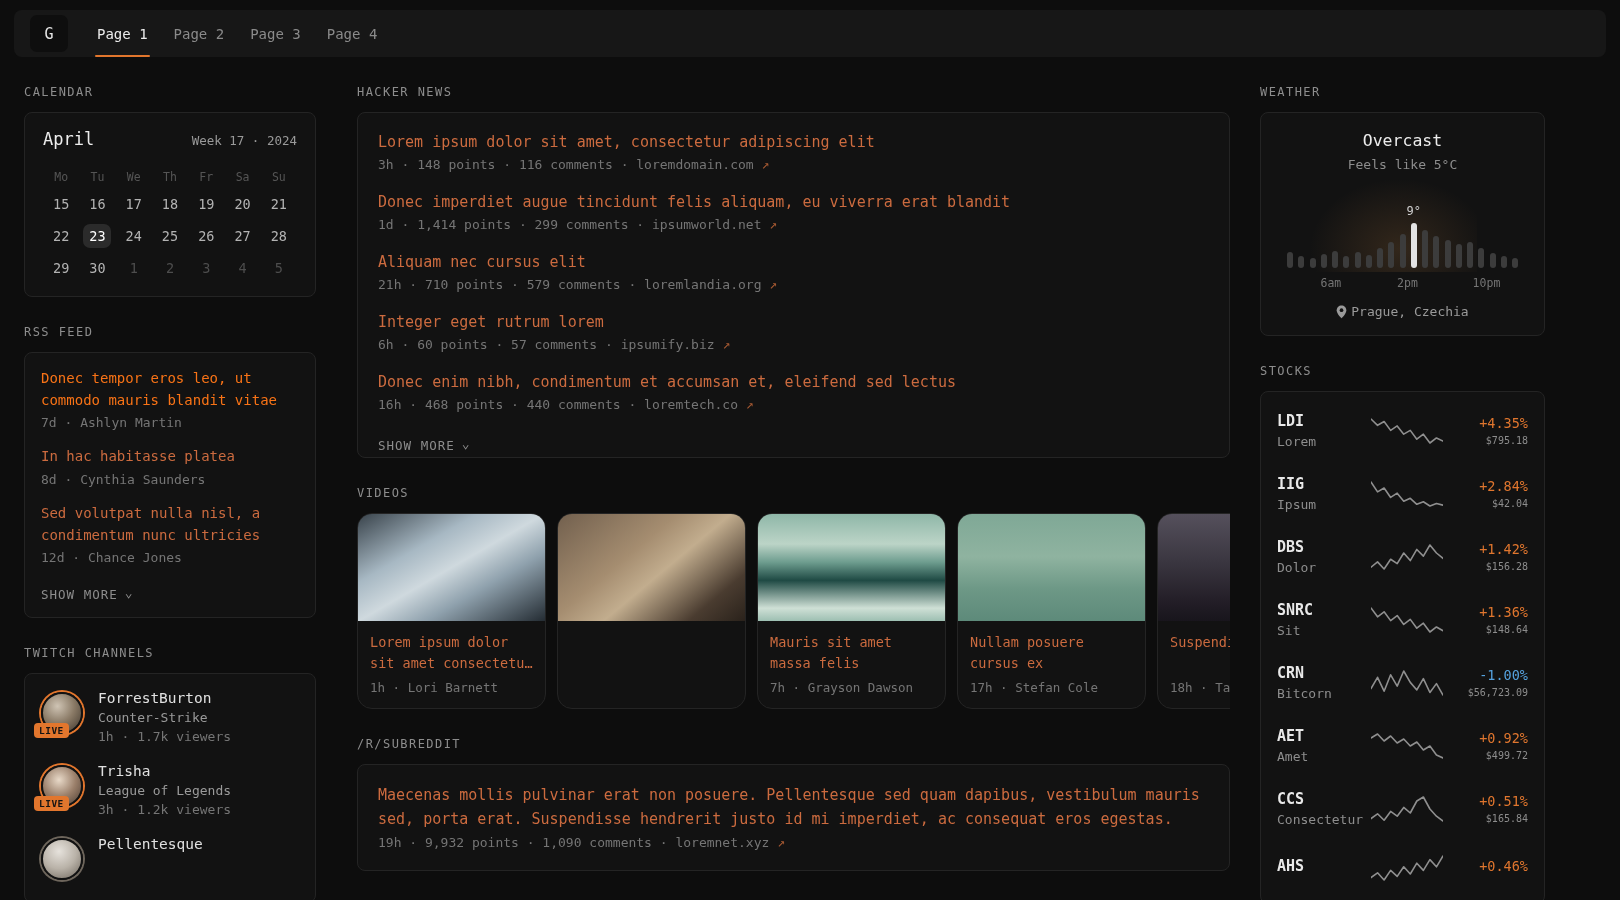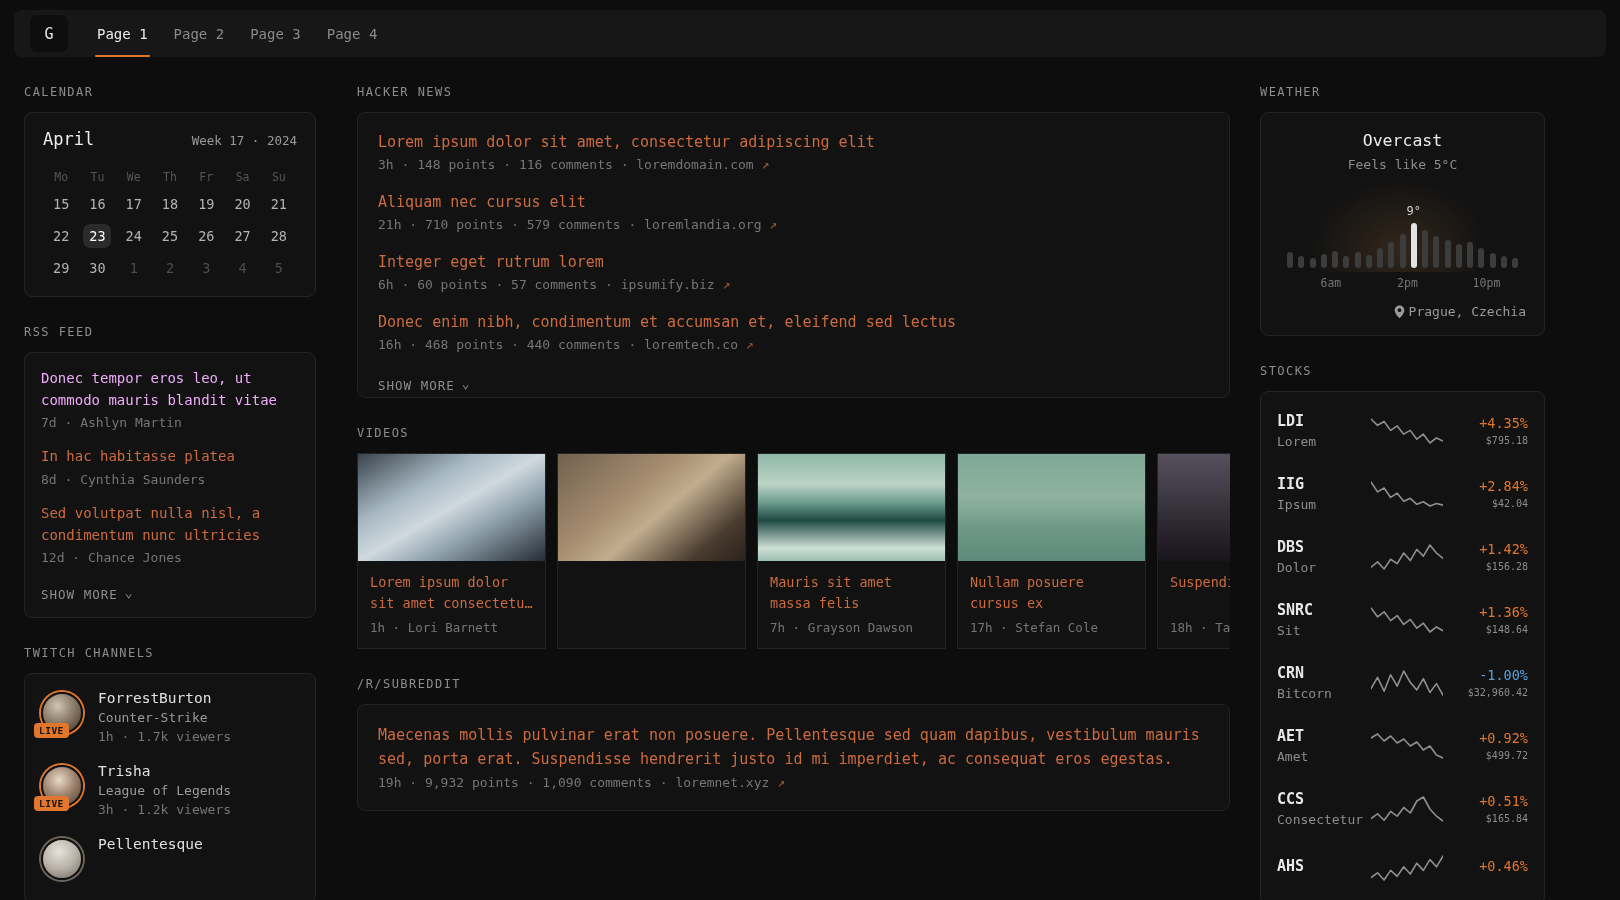--- a/index.html
+++ b/index.html
@@ -79,21 +79,21 @@
     font-size:13.5px;color:#b3b3b3;width:28px;height:24px;
     display:flex;align-items:center;justify-content:center;
   }
   .cal-day.dim{color:#4d4d4d;}
   .cal-day.today{background:#2b2b2b;border-radius:7px;color:#fff;}
 
   
   .rss{padding:15px 16px 14px;}
   .rss-item{margin-bottom:16px;}
   .rss-title{font-size:14px;line-height:1.55;display:block;}
-  .rss-title.muted-link{color:#f0abfc;}
+  .rss-title.muted-link{color:#f97316;}
   .rss-title.link{color:var(--link);}
 
   
   .twitch{padding:16px;}
   .channel{display:flex;gap:15px;margin-bottom:19px;align-items:flex-start;}
   .channel:last-child{margin-bottom:6px;}
   .avatar-wrap{position:relative;flex:none;margin-top:2px;}
   .avatar{
     width:42px;height:42px;border-radius:50%;
     border:2px solid #121212;
@@ -111,21 +111,21 @@
 
   
   .hn{padding:19px 20px 3px;}
   .hn-item{margin-bottom:20px;}
   .hn-title{color:var(--link);font-size:15px;display:block;line-height:1.4;}
 
   
   .video-row{display:flex;gap:11px;overflow:hidden;}
   .video-card{
     width:189px;flex:none;background:var(--card-bg);
-    border:1px solid var(--card-border);border-radius:0;overflow:hidden;
+    border:1px solid var(--card-border);border-radius:15px;overflow:hidden;
   }
   .video-thumb{height:107px;width:100%;}
   .video-body{padding:11px 12px 13px;}
   .video-title{color:var(--link);font-size:13.5px;line-height:1.55;display:block;min-height:42px;}
   .video-meta{margin-top:6px;font-size:12.5px;color:var(--dim);}
 
   
   .sub{padding:18px 20px 20px;}
   .sub-title{color:var(--link);font-size:15px;line-height:1.6;display:block;}
 
@@ -146,21 +146,21 @@
   .wbar.hot{background:#e3e3e3;}
   .wbar-label{
     position:absolute;top:-19px;left:50%;transform:translateX(-50%);
     font-size:12px;color:#cfcfcf;
   }
   .w-times{position:relative;height:15px;margin-top:8px;}
   .w-time{position:absolute;transform:translateX(-50%);font-size:11.5px;color:var(--dim);top:0;}
   .t-0{left:21%;} .t-1{left:52%;} .t-2{left:84%;}
   .w-loc{
     margin-top:13px;font-size:13px;color:#9a9a9a;
-    display:flex;align-items:center;justify-content:flex-end;gap:4px;
+    display:flex;align-items:center;justify-content:center;gap:4px;
   }
 
   
   .stocks{padding:7px 16px;}
   .stock-row{display:flex;align-items:center;padding:13px 0;}
   .stock-id{width:86px;flex:none;}
   .stock-symbol{font-size:15px;font-weight:bold;color:#e8e8e8;}
   .stock-name{font-size:13px;color:var(--muted);margin-top:4px;}
   .spark{width:72px;height:30px;flex:none;margin:0 8px;}
   .spark polyline{fill:none;stroke:#8f8f8f;stroke-width:1.6;stroke-linejoin:round;stroke-linecap:round;}
@@ -283,20 +283,27 @@
   </div>
 
   <div class="col-mid">
 
     <h2 class="section-title">HACKER NEWS</h2>
     <div class="card hn">
       <div class="hn-item">
         <a class="hn-title">Lorem ipsum dolor sit amet, consectetur adipiscing elit</a>
         <div class="meta">
           <span>3h · 148 points · 116 comments · loremdomain.com</span>
+          <span class="arrow">↗</span>
+        </div>
+      </div>
+      <div class="hn-item">
+        <a class="hn-title">Donec imperdiet augue tincidunt felis aliquam, eu viverra erat blandit</a>
+        <div class="meta">
+          <span>1d · 1,414 points · 299 comments · ipsumworld.net</span>
           <span class="arrow">↗</span>
         </div>
       </div>
       <div class="hn-item">
         <a class="hn-title">Aliquam nec cursus elit</a>
         <div class="meta">
           <span>21h · 710 points · 579 comments · loremlandia.org</span>
           <span class="arrow">↗</span>
         </div>
       </div>
@@ -469,21 +476,21 @@
       <div class="stock-row">
         <div class="stock-id">
           <div class="stock-symbol">CRN</div>
           <div class="stock-name">Bitcorn</div>
         </div>
         <svg class="spark" viewBox="0 0 72 30">
             <polyline points="0,20.684210526315788 6.545454545454546,9.315789473684212 13.090909090909092,23.210526315789473 19.636363636363633,6.789473684210527 26.181818181818183,18.157894736842106 32.72727272727273,3 39.272727272727266,14.368421052631579 45.81818181818182,21.94736842105263 52.36363636363637,10.578947368421051 58.909090909090914,24.473684210526315 65.45454545454545,15.631578947368421 72,27"></polyline>
           </svg>
         <div class="stock-vals">
           <div class="stock-change neg">-1.00%</div>
-          <div class="stock-price">$32,960.42</div>
+          <div class="stock-price">$56,723.09</div>
         </div>
       </div>
       <div class="stock-row">
         <div class="stock-id">
           <div class="stock-symbol">AET</div>
           <div class="stock-name">Amet</div>
         </div>
         <svg class="spark" viewBox="0 0 72 30">
             <polyline points="0,7 6.545454545454546,3 13.090909090909092,10 19.636363636363633,5 26.181818181818183,12 32.72727272727273,8 39.272727272727266,15 45.81818181818182,11 52.36363636363637,19 58.909090909090914,15 65.45454545454545,24 72,27"></polyline>
           </svg>

